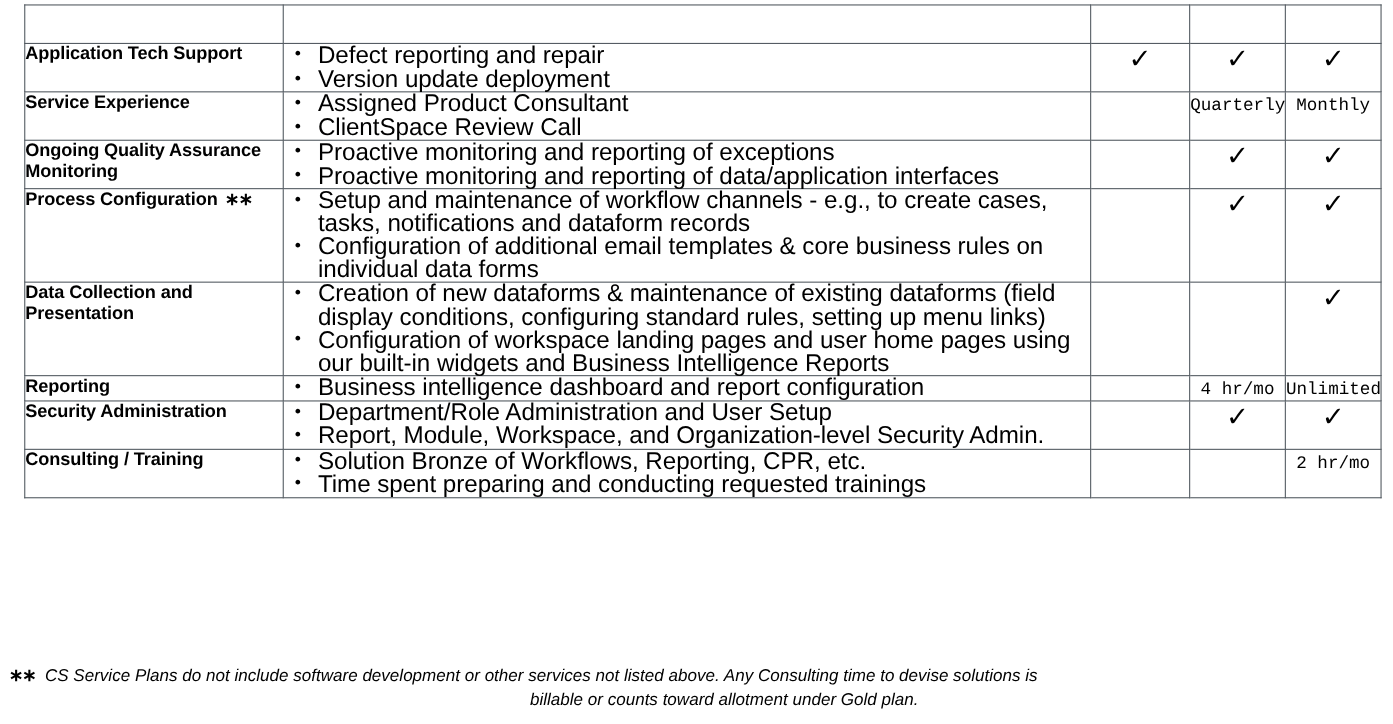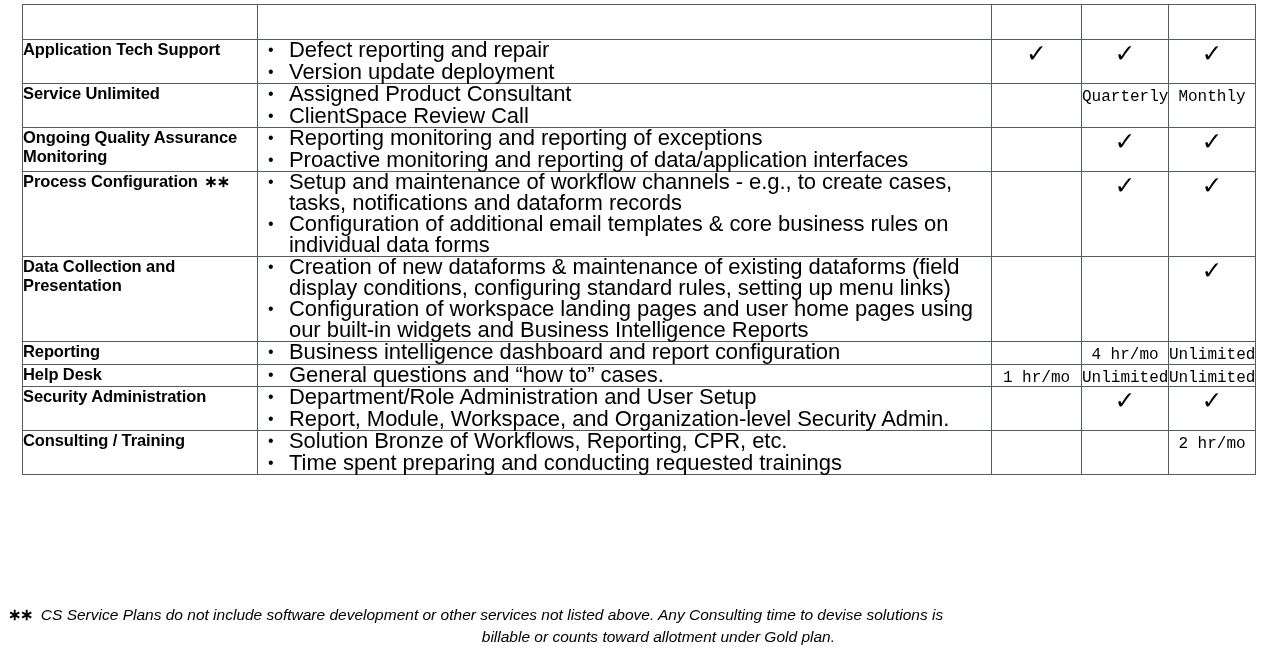--- a/index.html
+++ b/index.html
@@ -191,36 +191,36 @@
             <ul class="bullets">
               <li>Defect reporting and repair</li>
               <li>Version update deployment</li>
             </ul>
           </td>
           <td class="plan"><span class="check">✓</span></td>
           <td class="plan"><span class="check">✓</span></td>
           <td class="plan"><span class="check">✓</span></td>
         </tr>
         <tr>
-          <td class="svc"><span>Service Unlimited</span></td>
+          <td class="svc"><span>Service Experience</span></td>
           <td class="details">
             <ul class="bullets">
               <li>Assigned Product Consultant</li>
               <li>ClientSpace Review Call</li>
             </ul>
           </td>
           <td class="plan">&nbsp;</td>
           <td class="plan"><span class="txt">Quarterly</span></td>
           <td class="plan"><span class="txt">Monthly</span></td>
         </tr>
         <tr>
           <td class="svc"><span>Ongoing Quality Assurance Monitoring</span></td>
           <td class="details">
             <ul class="bullets">
-              <li>Reporting monitoring and reporting of exceptions</li>
+              <li>Proactive monitoring and reporting of exceptions</li>
               <li>Proactive monitoring and reporting of data/application interfaces</li>
             </ul>
           </td>
           <td class="plan">&nbsp;</td>
           <td class="plan"><span class="check">✓</span></td>
           <td class="plan"><span class="check">✓</span></td>
         </tr>
         <tr>
           <td class="svc"><span>Process Configuration</span> <span class="foot-mark">∗∗</span></td>
           <td class="details">
@@ -247,31 +247,20 @@
         </tr>
         <tr>
           <td class="svc"><span>Reporting</span></td>
           <td class="details">
             <ul class="bullets">
               <li>Business intelligence dashboard and report configuration</li>
             </ul>
           </td>
           <td class="plan">&nbsp;</td>
           <td class="plan"><span class="txt">4 hr/mo</span></td>
-          <td class="plan"><span class="txt">Unlimited</span></td>
-        </tr>
-        <tr>
-          <td class="svc"><span>Help Desk</span></td>
-          <td class="details">
-            <ul class="bullets">
-              <li>General questions and “how to” cases.</li>
-            </ul>
-          </td>
-          <td class="plan"><span class="txt">1 hr/mo</span></td>
-          <td class="plan"><span class="txt">Unlimited</span></td>
           <td class="plan"><span class="txt">Unlimited</span></td>
         </tr>
         <tr>
           <td class="svc"><span>Security Administration</span></td>
           <td class="details">
             <ul class="bullets">
               <li>Department/Role Administration and User Setup</li>
               <li>Report, Module, Workspace, and Organization-level Security Admin.</li>
             </ul>
           </td>

